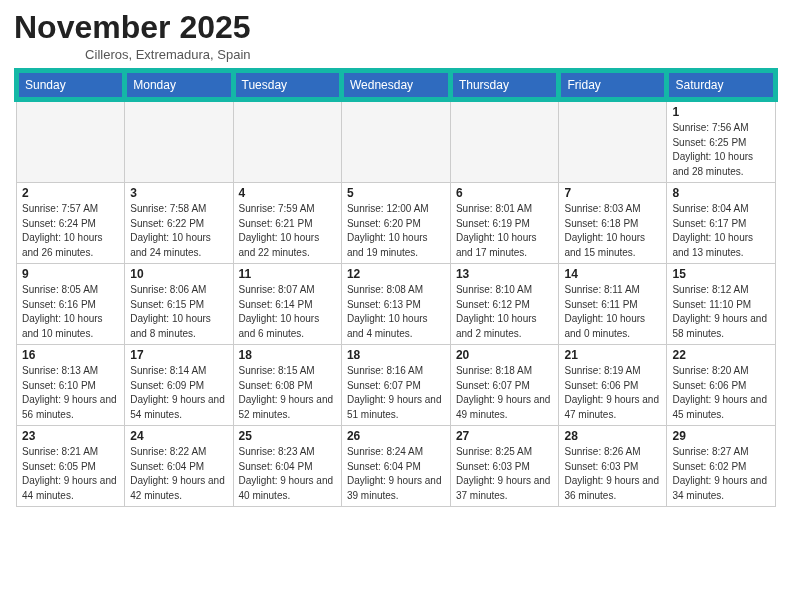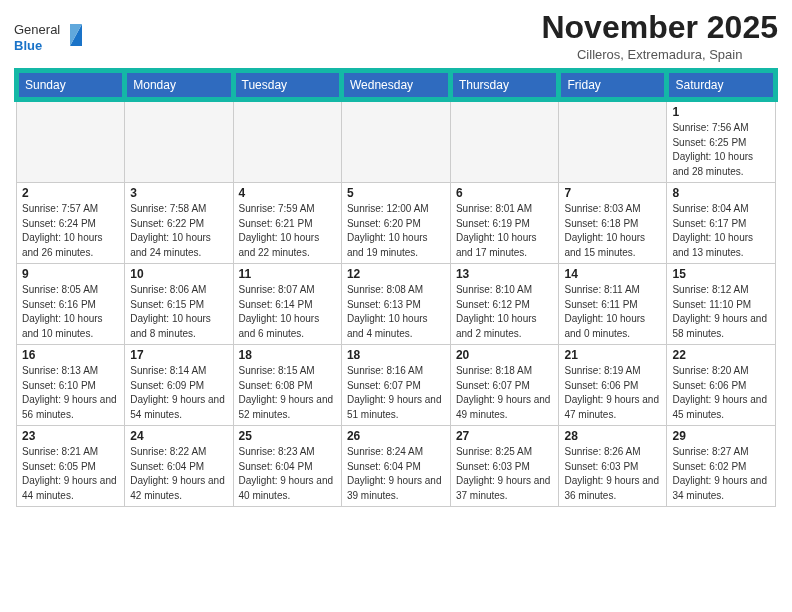--- a/index.html
+++ b/index.html
@@ -33,21 +33,20 @@
     .cal-title {
       font-size: 32px;
       font-weight: 700;
       color: #222;
       line-height: 1.1;
     }
     .cal-subtitle {
       font-size: 13px;
       color: #555;
       margin-top: 2px;
-      text-align: center;
     }
     .calendar {
       width: 100%;
       border-collapse: collapse;
       border: 1px solid #ccc;
       font-size: 10.5px;
     }
     .calendar th {
       background: #2f6bbf;
       color: #fff;
@@ -79,33 +78,20 @@
       color: #333;
       font-size: 10px;
       line-height: 1.45;
     }
   </style>
 </head>
 <body>
 
 <div class="page">
   <div class="header-area">
-    <div class="logo-area">
-      <div>
-        <svg width="70" height="40" viewBox="0 0 70 40">
-
-          <text x="0" y="18" font-family="Arial" font-size="13" font-weight="normal" fill="#333">General</text>
-          <text x="0" y="34" font-family="Arial" font-size="13" font-weight="bold" fill="#1a73c8">Blue</text>
-
-          <polygon points="55,8 68,8 68,32 55,32" fill="#1a73c8" opacity="0"></polygon>
-          <polygon points="56,30 68,8 68,30" fill="#1a73c8"></polygon>
-          <polygon points="56,30 56,8 68,8" fill="#60a8dc"></polygon>
-        </svg>
-      </div>
-    </div>
     <div class="title-area">
       <div class="cal-title">November 2025</div>
       <div class="cal-subtitle">Cilleros, Extremadura, Spain</div>
     </div>
   </div>
 
   <table class="calendar">
     <thead>
       <tr>
         <th>Sunday</th>

